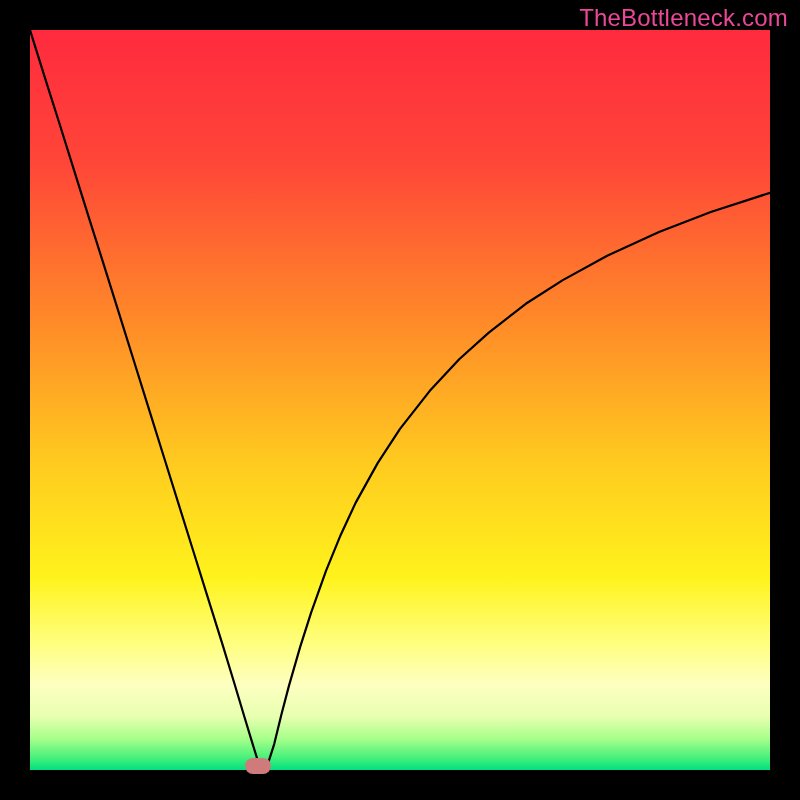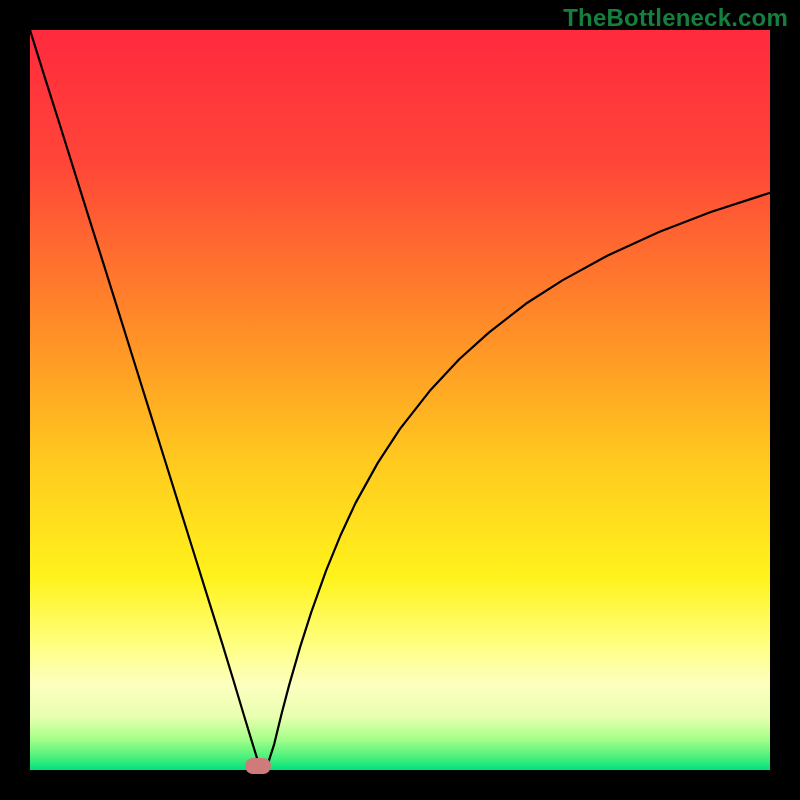--- a/index.html
+++ b/index.html
@@ -21,23 +21,23 @@
     position: absolute;
     left: 30px;
     top: 30px;
     width: 740px;
     height: 740px;
   }
   .watermark {
     position: absolute;
     top: 4px;
     right: 12px;
-    color: #15803d;
+    color: #ec4899;
     font-size: 24px;
-    font-weight: 700;
+    font-weight: 400;
     letter-spacing: 0.2px;
     user-select: none;
   }
   .marker {
     position: absolute;
     width: 26px;
     height: 16px;
     border-radius: 8px;
     transform: translate(-50%, -50%);
   }

